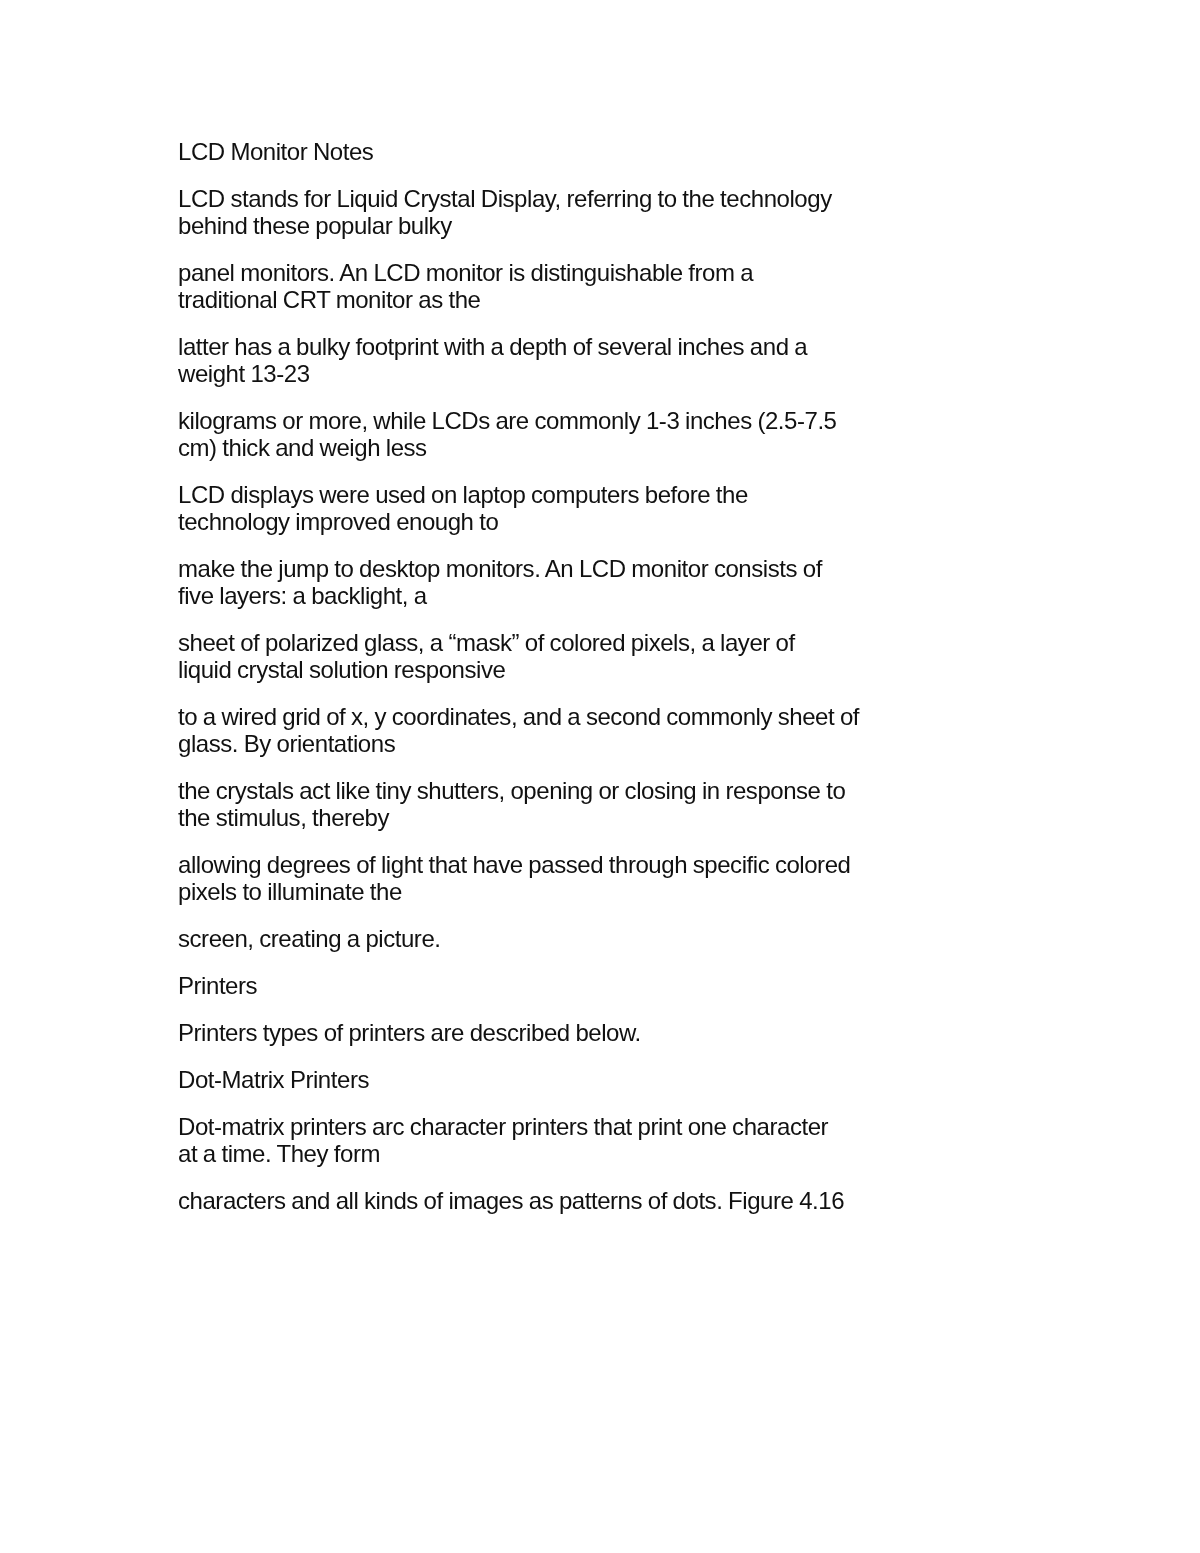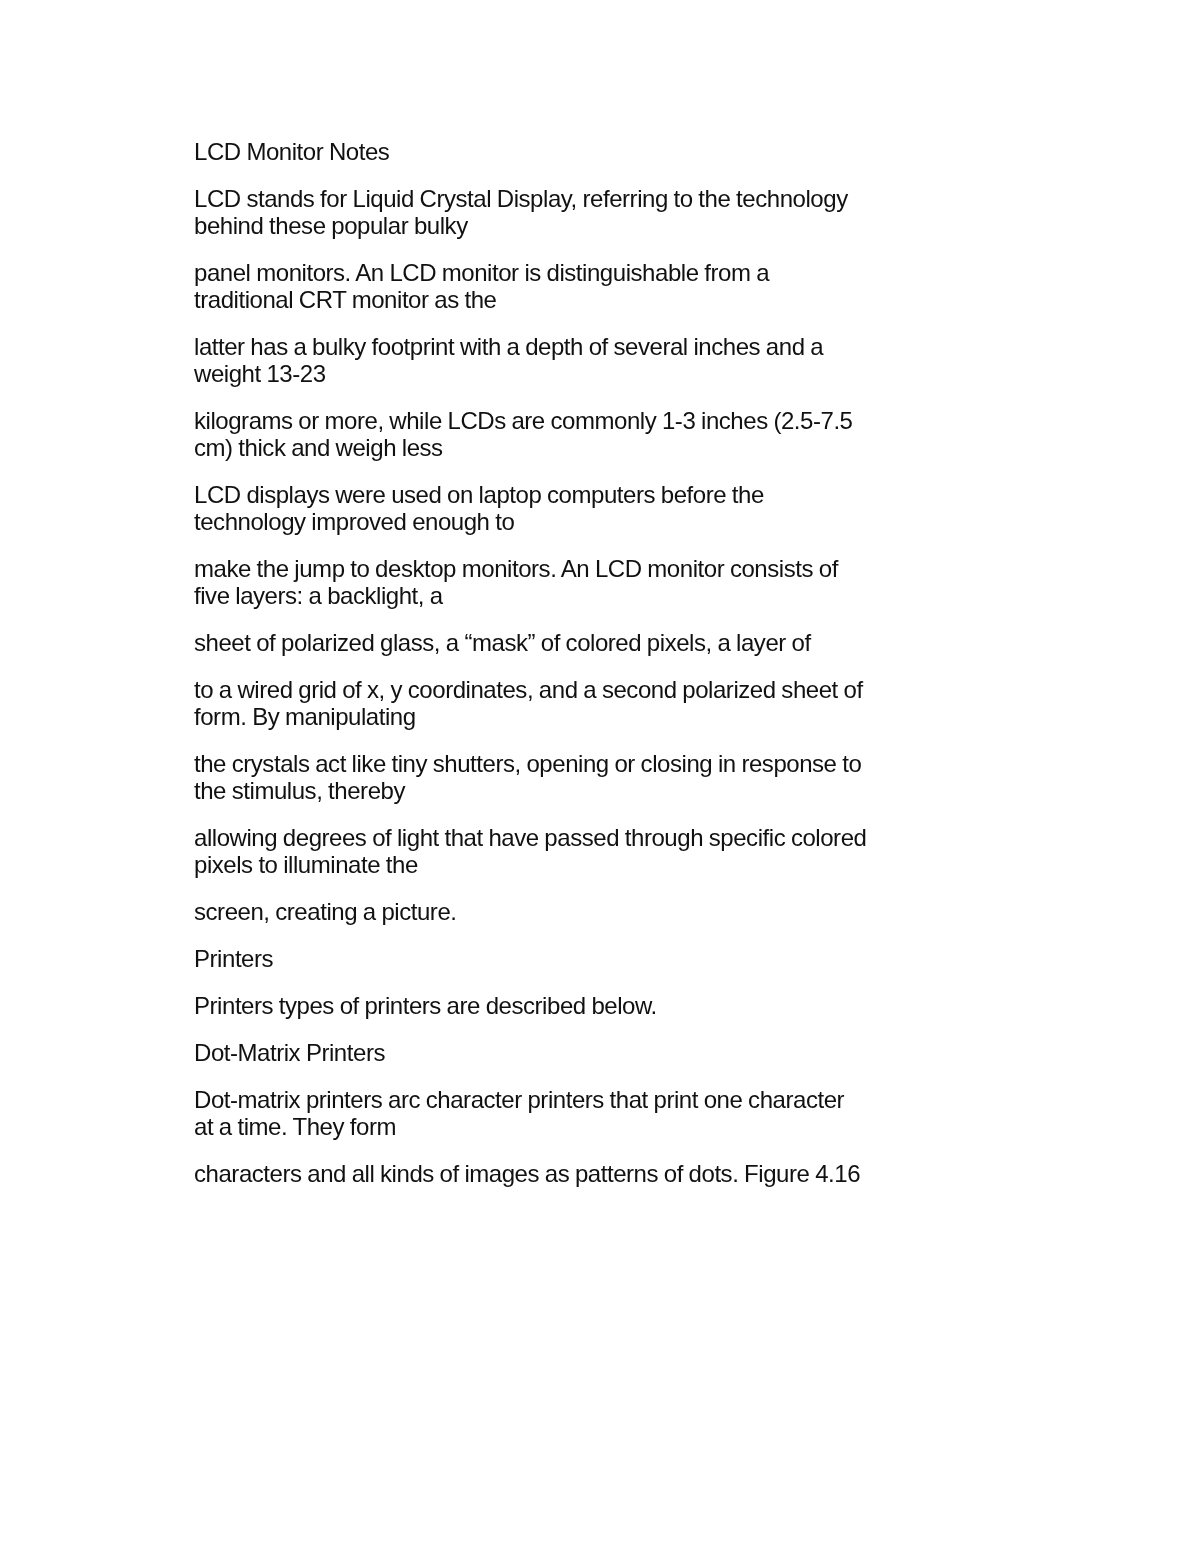--- a/index.html
+++ b/index.html
@@ -10,21 +10,21 @@
     body {
       width: 1200px;
       height: 1553px;
       position: relative;
       overflow: hidden;
       font-family: "Liberation Sans", "DejaVu Sans", sans-serif;
       color: #111111;
     }
     .page {
       position: absolute;
-      left: 194px;
+      left: 178px;
       top: 138px;
       width: 860px;
     }
     .para {
       margin: 0 0 20px 0;
       font-size: 24px;
       line-height: 27px;
       letter-spacing: -0.45px;
       word-spacing: -0.5px;
       white-space: nowrap;
@@ -69,25 +69,26 @@
     <span class="line">technology improved enough to</span>
   </p>
 
   <p class="para">
     <span class="line">make the jump to desktop monitors. An LCD monitor consists of</span>
     <span class="line">five layers: a backlight, a</span>
   </p>
 
   <p class="para">
     <span class="line">sheet of polarized glass, a “mask” of colored pixels, a layer of</span>
+    <span class="line">liquid crystal solution responsive</span>
   </p>
 
   <p class="para">
-    <span class="line">to a wired grid of x, y coordinates, and a second polarized sheet of</span>
-    <span class="line">form. By manipulating</span>
+    <span class="line">to a wired grid of x, y coordinates, and a second commonly sheet of</span>
+    <span class="line">glass. By orientations</span>
   </p>
 
 
   <p class="para">
     <span class="line">the crystals act like tiny shutters, opening or closing in response to</span>
     <span class="line">the stimulus, thereby</span>
   </p>
 
   <p class="para">
     <span class="line">allowing degrees of light that have passed through specific colored</span>

